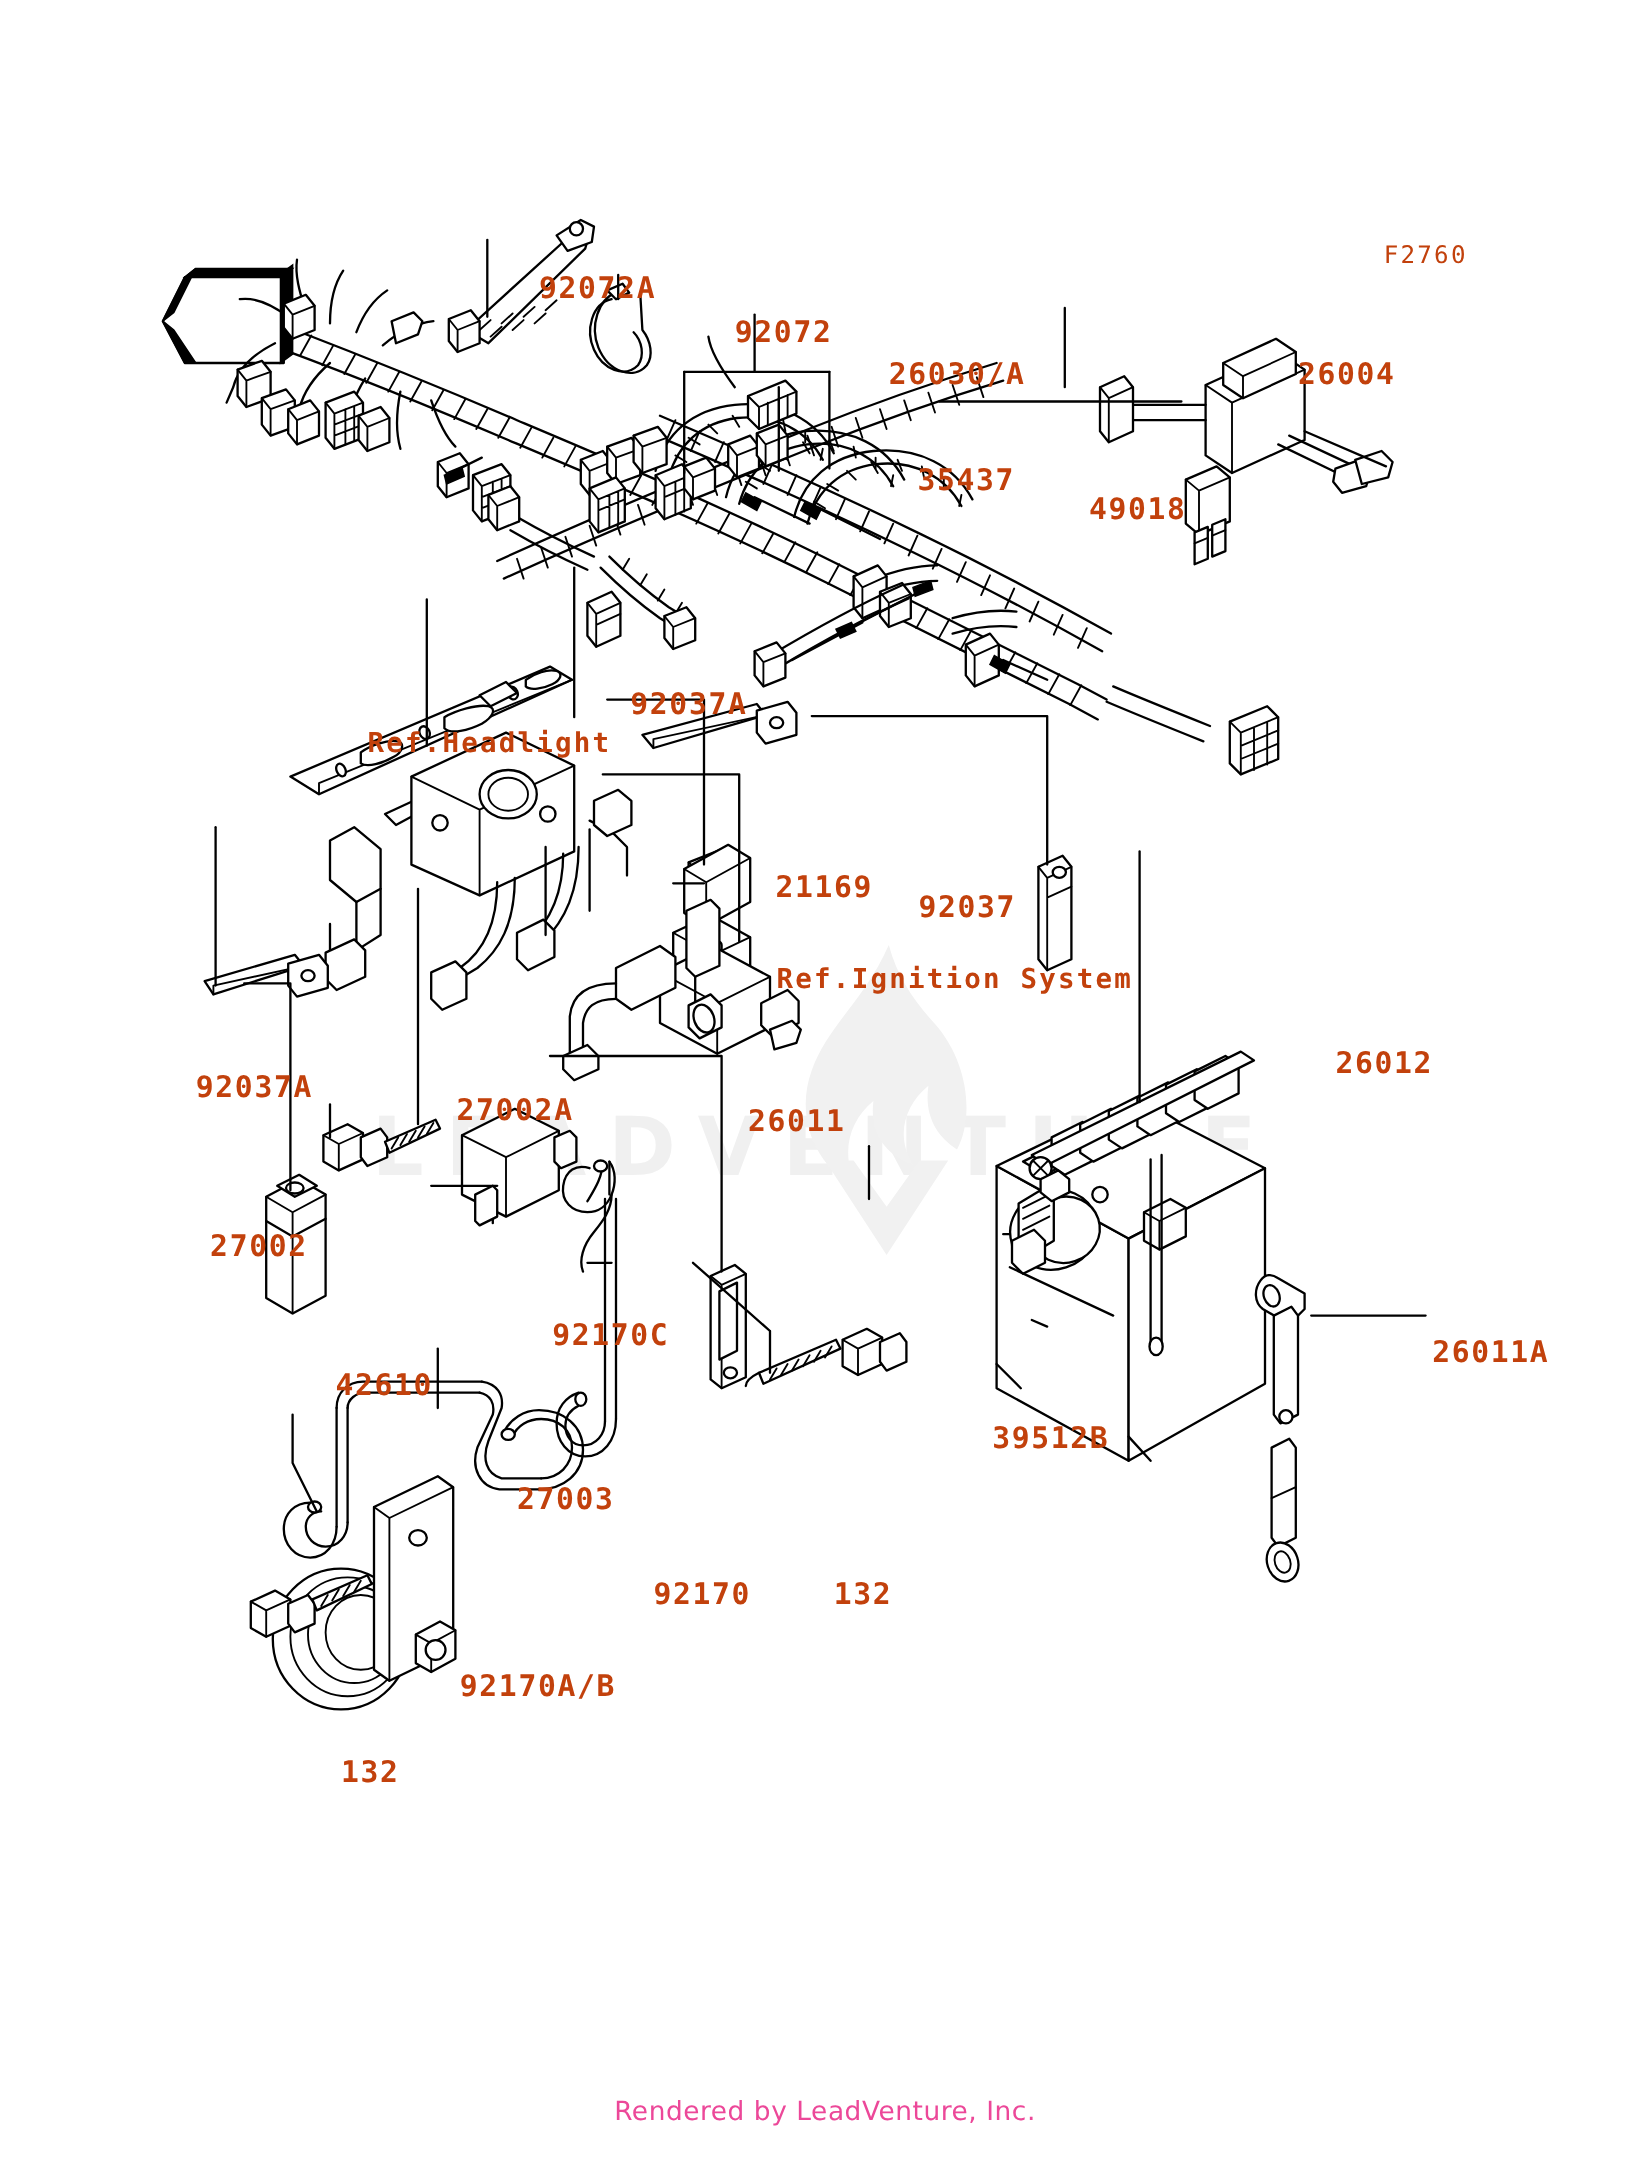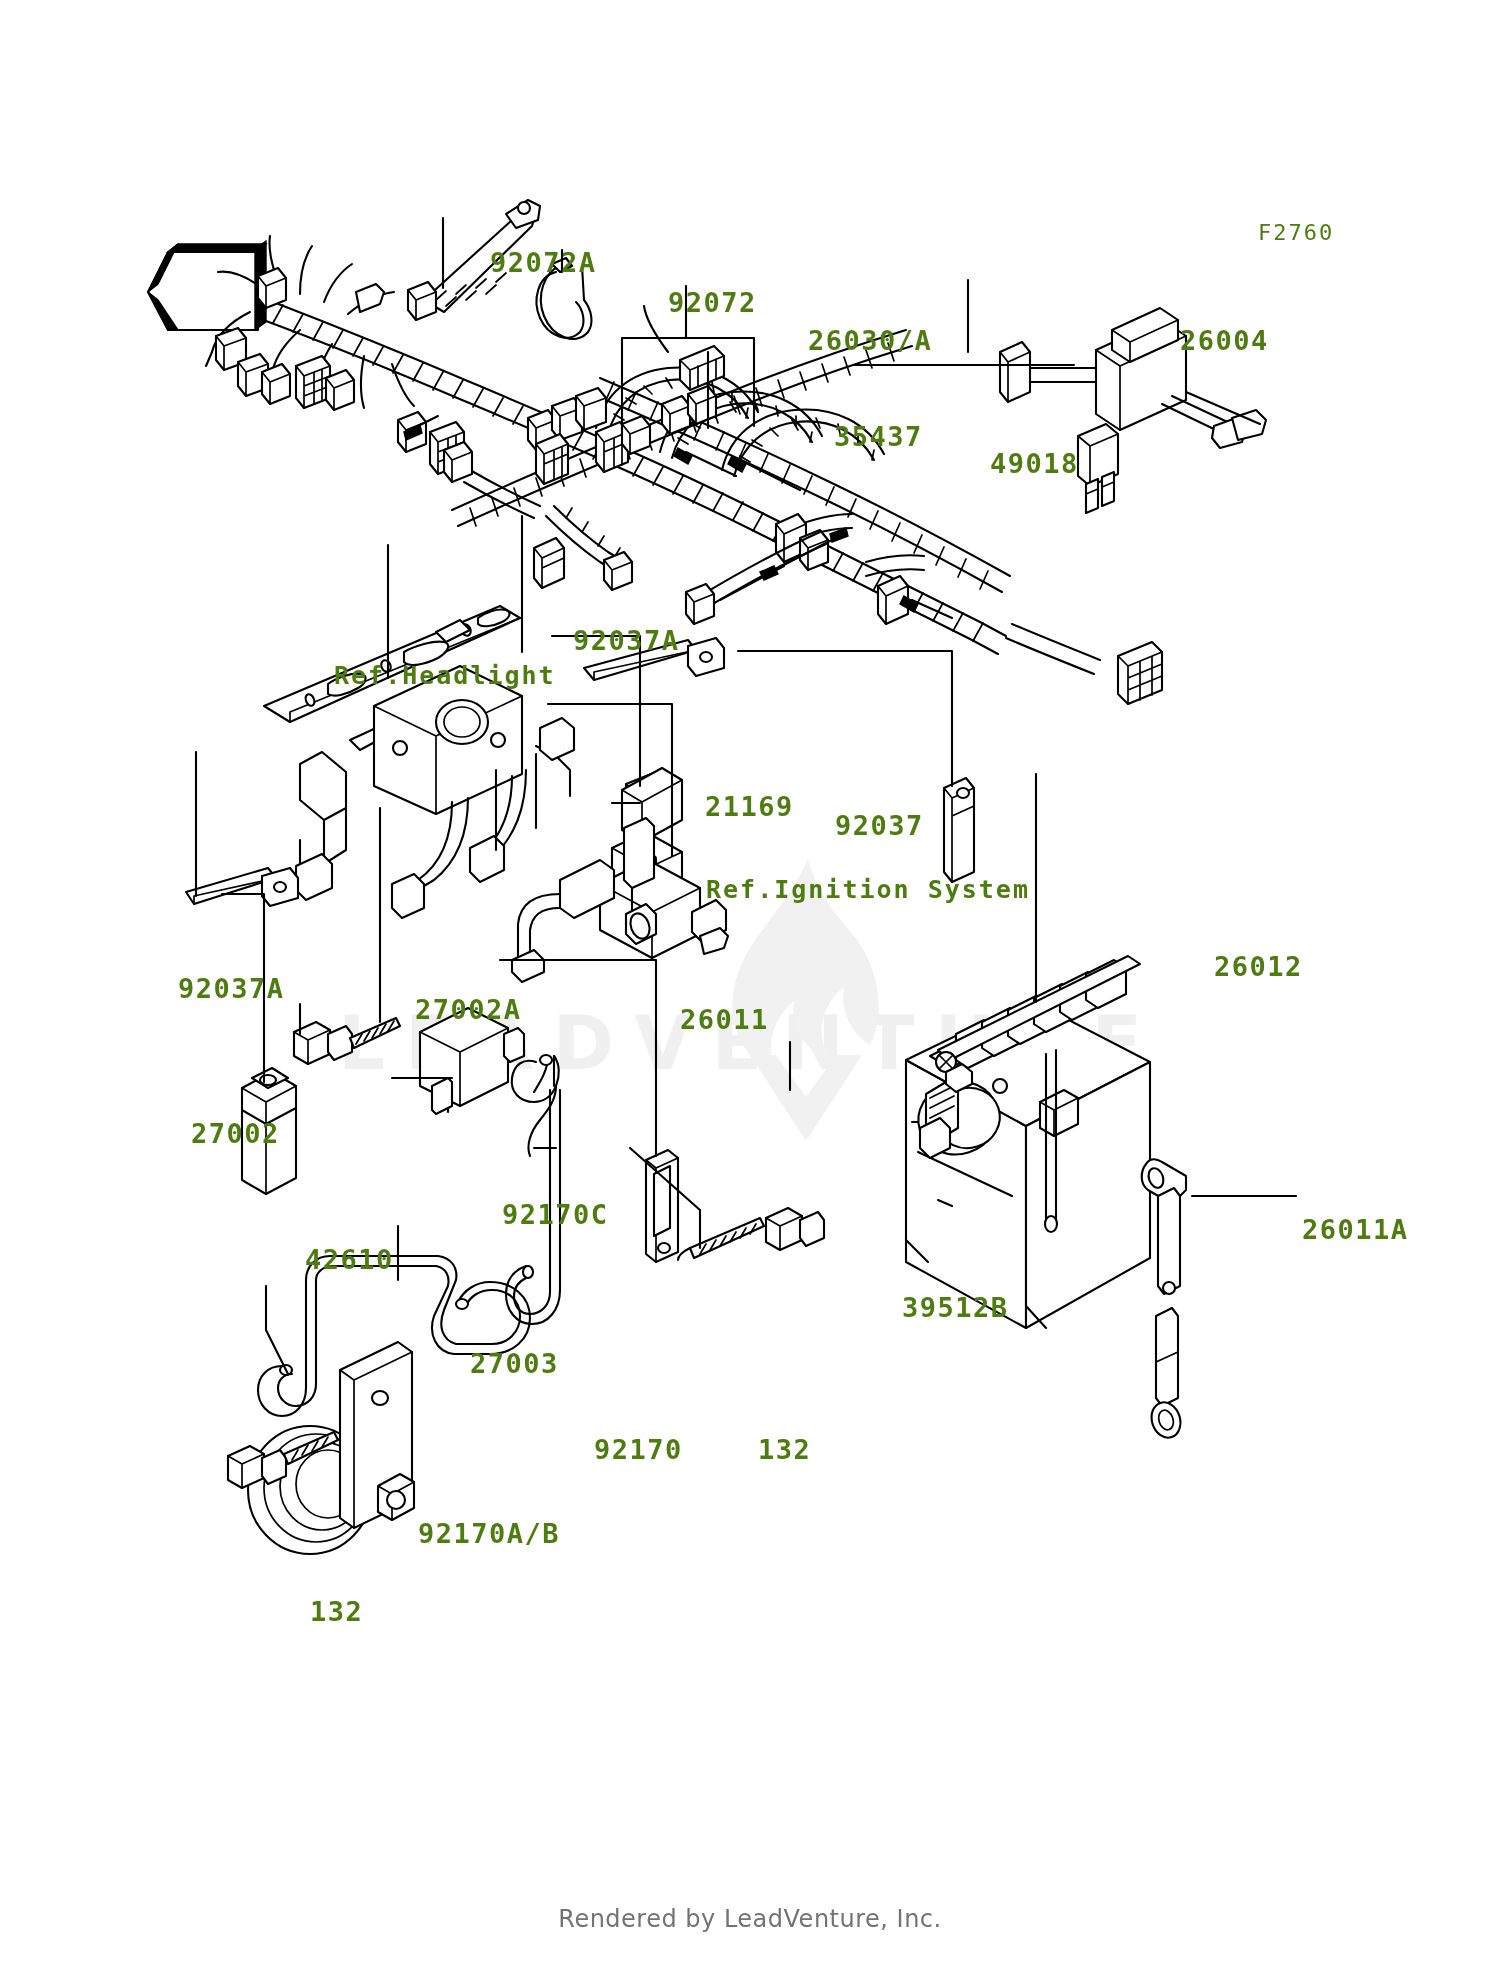--- a/index.html
+++ b/index.html
@@ -19,42 +19,42 @@
     background: #ffffff;
     overflow: hidden;
   }
   
   .lbl {
     position: absolute;
     font-family: "DejaVu Sans Mono", "Liberation Mono", monospace;
     font-weight: bold;
     font-size: 27px;
     letter-spacing: 1.5px;
-    color: #4d7c0f;
+    color: #c2410c;
     white-space: nowrap;
     line-height: 1;
   }
   .lbl.code { font-size: 27px; }
   .lbl.ref  { font-size: 25px; font-weight: bold; letter-spacing: 2px; }
   .lbl.sheet-id {
     font-size: 22px;
     font-weight: normal;
     letter-spacing: 2px;
   }
   
   #footer {
     position: absolute;
     left: 0;
     top: 1905px;
     width: 1500px;
     text-align: center;
     font-family: "DejaVu Sans", "Liberation Sans", sans-serif;
     font-size: 24px;
     font-weight: normal;
-    color: #737373;
+    color: #ec4899;
     letter-spacing: .5px;
   }
   
   #watermark {
     position: absolute;
     left: 0; top: 1000px;
     width: 1500px;
     text-align: center;
     font-family: "DejaVu Sans", "Liberation Sans", sans-serif;
     font-size: 74px;

